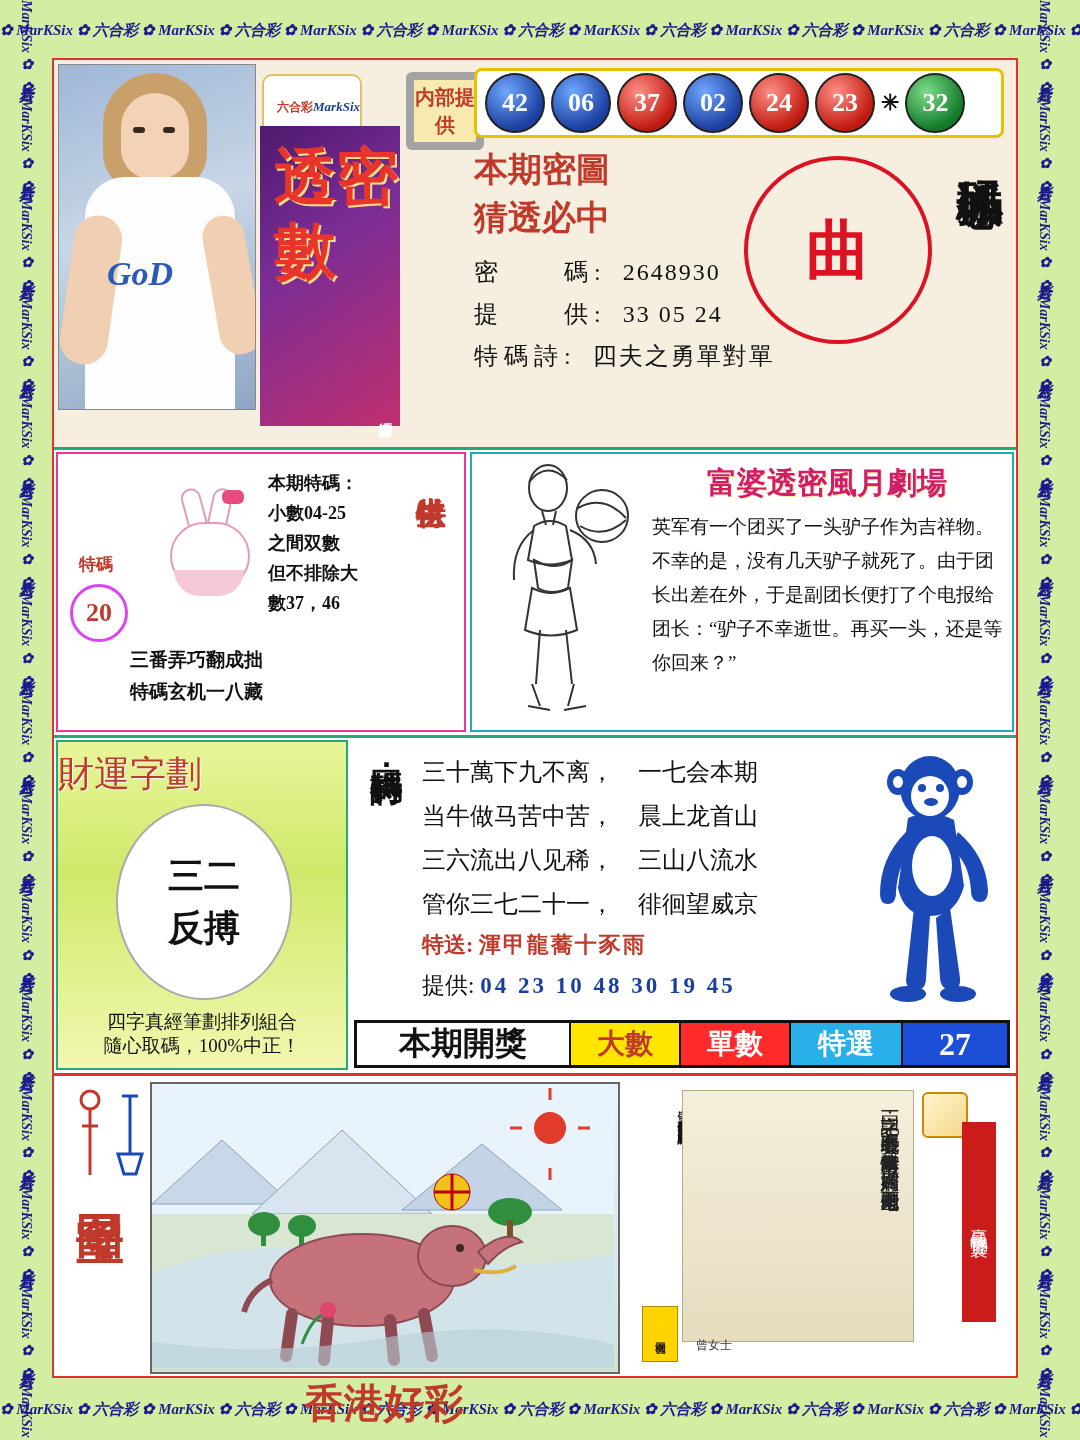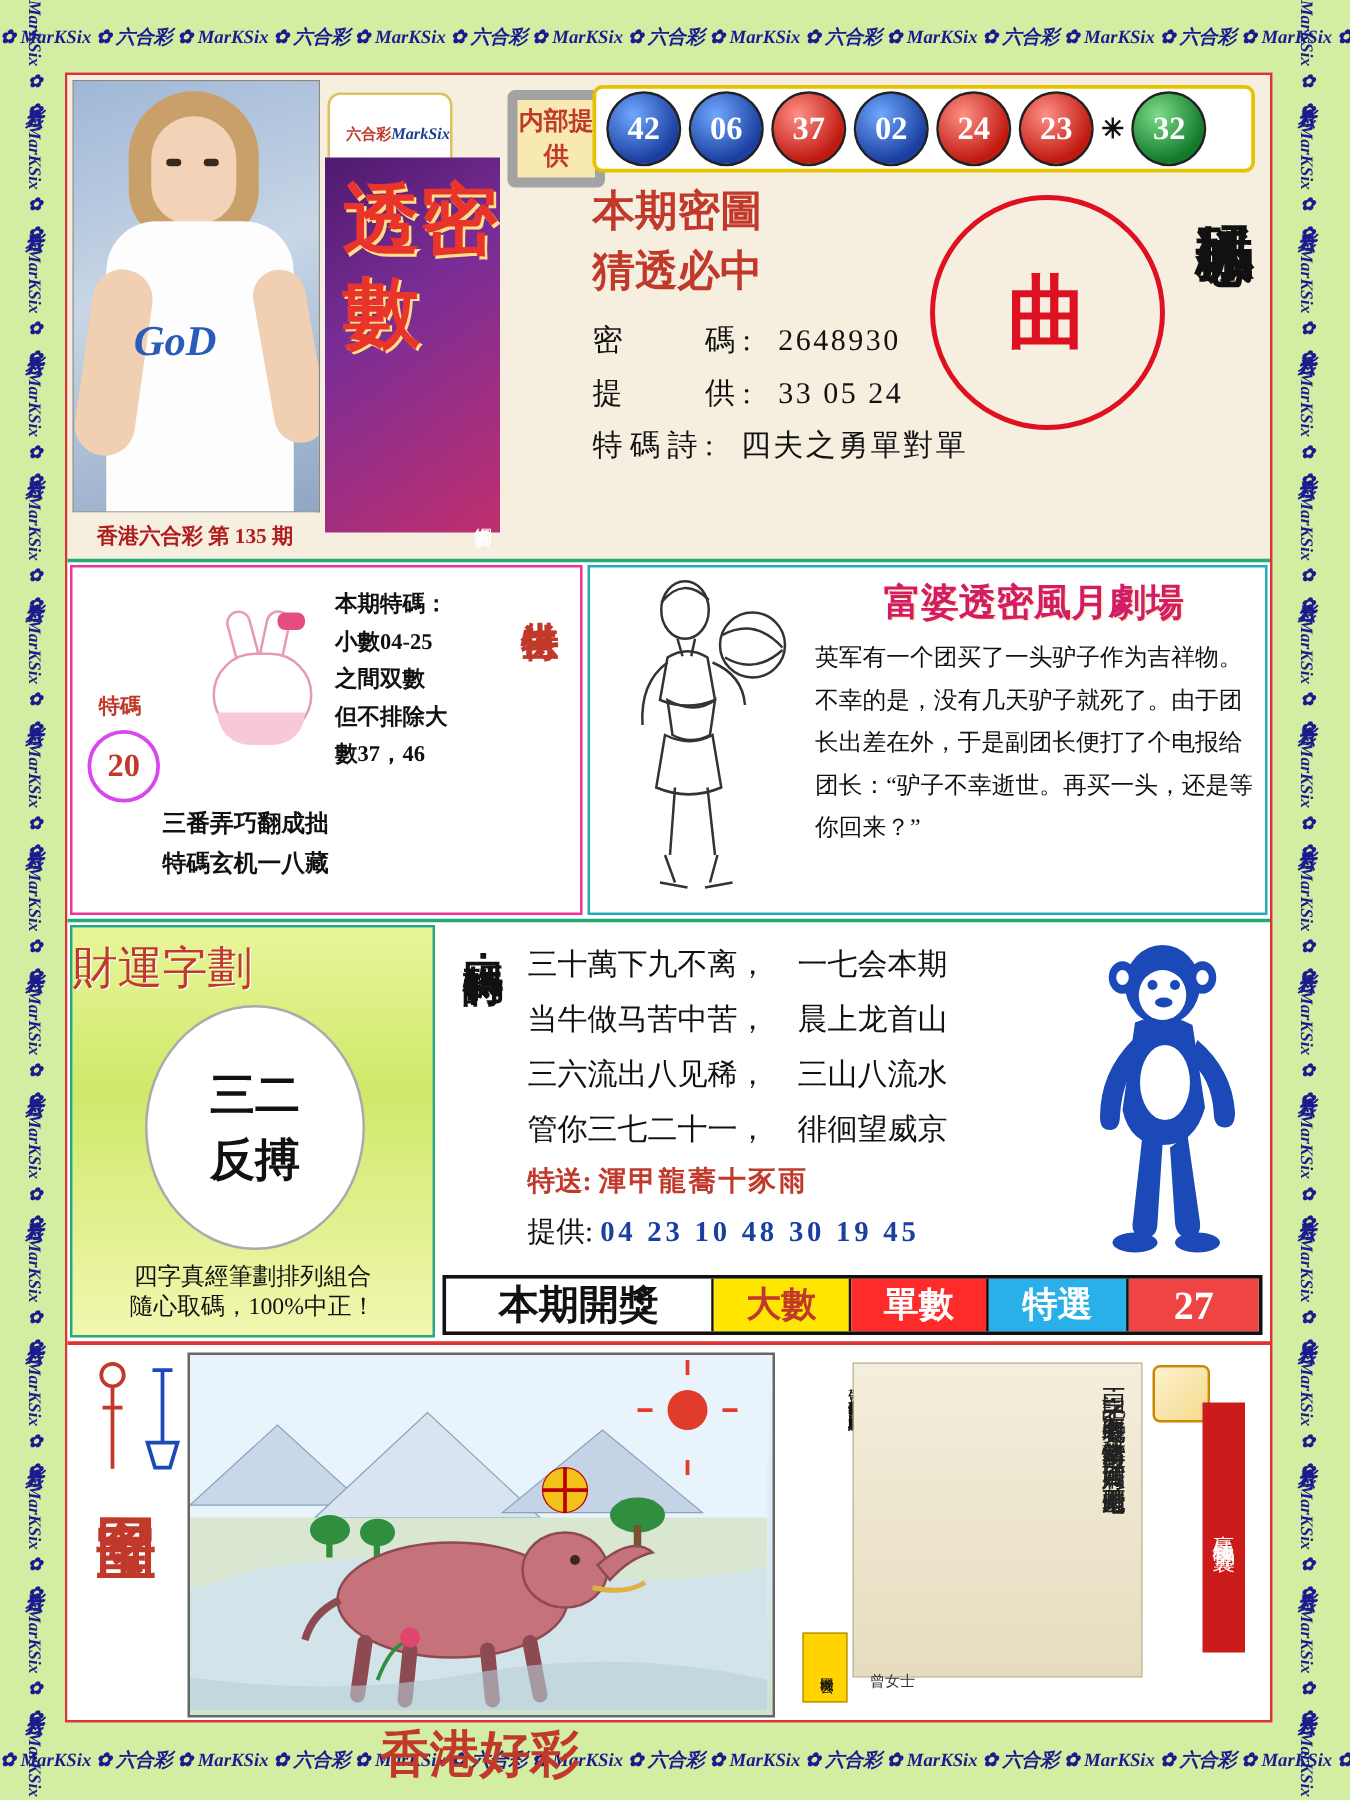--- a/index.html
+++ b/index.html
@@ -229,21 +229,21 @@
   .tigong .val{color:#1b3fa0;font-weight:bold;letter-spacing:3px;}
   .monkey{position:absolute;right:6px;top:6px;width:150px;height:266px;}
   .resultbar{
     position:absolute;left:300px;top:282px;width:656px;height:48px;
     border:3px solid #111;box-sizing:border-box;display:flex;align-items:stretch;
   }
   .rb1{flex:0 0 212px;background:#fff;color:#111;font-size:32px;font-weight:bold;display:flex;align-items:center;justify-content:center;font-family:"Liberation Serif",serif;border-right:2px solid #111;}
   .rb2{flex:0 0 108px;background:#ffe600;color:#c0392b;font-size:28px;font-weight:bold;display:flex;align-items:center;justify-content:center;font-family:"Liberation Serif",serif;border-right:2px solid #111;}
   .rb3{flex:0 0 108px;background:#ff2a2a;color:#fff;font-size:28px;font-weight:bold;display:flex;align-items:center;justify-content:center;font-family:"Liberation Serif",serif;border-right:2px solid #111;}
   .rb4{flex:0 0 110px;background:#2ab0e8;color:#fff;font-size:28px;font-weight:bold;display:flex;align-items:center;justify-content:center;font-family:"Liberation Serif",serif;border-right:2px solid #111;}
-  .rb5{flex:1;background:#ef4444;color:#fff;font-size:32px;font-weight:bold;display:flex;align-items:center;justify-content:center;font-family:"Liberation Serif",serif;}
+  .rb5{flex:1;background:#1d4ed8;color:#fff;font-size:32px;font-weight:bold;display:flex;align-items:center;justify-content:center;font-family:"Liberation Serif",serif;}
 
   
   .sec4{position:absolute;left:0;top:1016px;width:962px;height:300px;background:#fff;}
   .xunbao{
     position:absolute;left:8px;top:100px;width:74px;height:190px;
     writing-mode:vertical-rl;color:#c0392b;font-size:48px;font-weight:bold;
     line-height:72px;font-family:"Liberation Serif",serif;
   }
   .tools{position:absolute;left:14px;top:10px;width:90px;height:96px;}
   .pic{
@@ -319,21 +319,20 @@
       <div class="photo">
         <div class="hair"></div>
         <div class="face"></div>
         <div class="eye1"></div>
         <div class="eye2"></div>
         <div class="body"></div>
         <div class="arm"></div>
         <div class="armr"></div>
         <div class="logo-g">GoD</div>
       </div>
-      <div class="sec1-caption">香港六合彩 第 135 期</div>
 
       <div class="marksix-badge">
         <span class="cn">六合彩</span>
         <span class="en">MarkSix</span>
       </div>
 
       <div class="title-tou">
         <div class="big">透密數</div>
         <div class="small">香港富婆網</div>
       </div>

